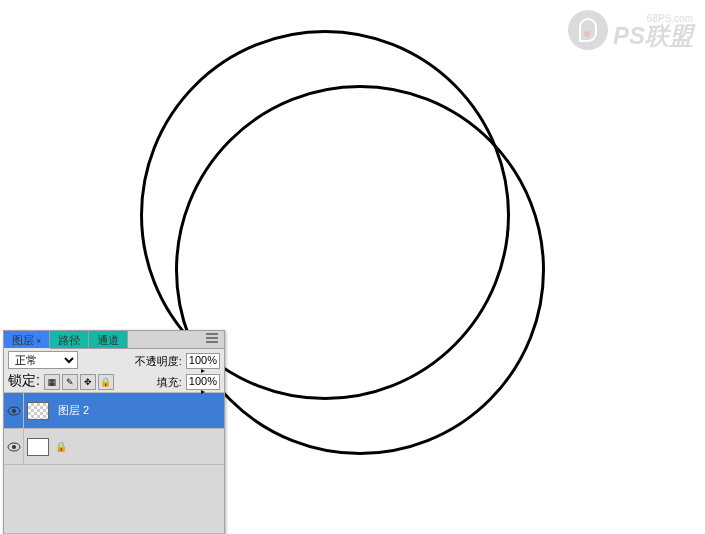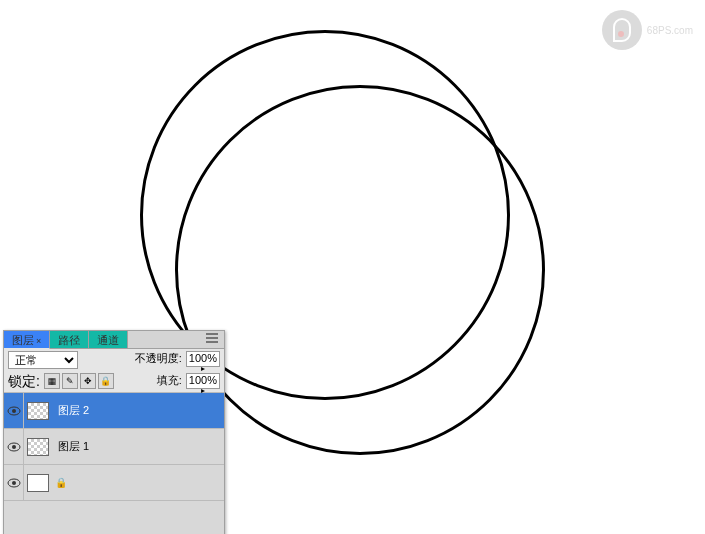--- a/index.html
+++ b/index.html
@@ -18,21 +18,21 @@
     .wm-brand { font-size: 24px; font-weight: bold; font-style: italic; line-height: 1; }
     
     .panel { position: absolute; left: 3px; top: 330px; width: 222px; background: #e6e6e6; border: 1px solid #a0a0a0; box-shadow: 1px 1px 3px rgba(0,0,0,0.3); }
     
     .panel-tabs { display: flex; background: #d4d4d4; height: 18px; border-bottom: 1px solid #a0a0a0; }
     .tab { padding: 2px 8px; font-size: 11px; color: #333; border-right: 1px solid #a0a0a0; cursor: pointer; background: #14b8a6; }
     .tab.active { background: #3b82f6; border-bottom: 1px solid #e6e6e6; margin-bottom: -1px; }
     .tab-close { font-size: 9px; margin-left: 2px; }
     .panel-menu { margin-left: auto; padding: 2px 6px; cursor: pointer; }
     
-    .panel-row { display: flex; align-items: flex-start; padding: 2px 4px; gap: 4px; height: 22px; }
+    .panel-row { display: flex; align-items: flex-end; padding: 2px 4px; gap: 4px; height: 22px; }
     .blend-select { border: 1px solid #999; background: #fff; font-size: 11px; padding: 1px 2px; width: 70px; height: 18px; }
     .opacity-label { font-size: 11px; margin-left: auto; }
     .pct-input { display: inline-flex; align-items: center; border: 1px solid #999; background: #fff; font-size: 11px; padding: 0 2px; height: 16px; flex-direction: column; }
     .pct-arrow { font-size: 8px; padding: 0 2px; cursor: pointer; }
     
     .lock-row { border-bottom: 1px solid #bbb; }
     .lock-label { font-size: 14px; }
     .lock-icons { display: flex; gap: 2px; }
     .lock-icon { width: 16px; height: 16px; border: 1px solid #999; background: #ddd; display: flex; align-items: center; justify-content: center; font-size: 9px; cursor: pointer; }
     .fill-label { margin-left: auto; font-size: 11px; }
@@ -62,20 +62,21 @@
   <div class="circle1"></div>
   <div class="circle2"></div>
 </div>
 
 <div class="watermark">
   <div class="wm-logo">
     <div class="wm-logo-inner"></div>
   </div>
   <div class="wm-text">
     <span class="wm-url">68PS.com</span>
+    <span class="wm-brand">PS联盟</span>
   </div>
 </div>
 
 <div class="panel">
   <div class="panel-tabs">
     <div class="tab active"><span>图层</span><span class="tab-close">×</span></div>
     <div class="tab">路径</div>
     <div class="tab">通道</div>
     <div class="panel-menu">
       <svg width="12" height="10" viewBox="0 0 12 10">
@@ -124,32 +125,20 @@
       <span class="layer-name">图层 2</span>
     </div>
     <div class="layer-item">
       <div class="eye-col">
         <svg class="eye-icon" viewBox="0 0 14 10">
             <ellipse cx="7" cy="5" rx="6" ry="4" fill="none" stroke="#333" stroke-width="1"></ellipse>
             <circle cx="7" cy="5" r="2" fill="#333"></circle>
           </svg>
       </div>
       <div class="thumb-col">
-          <div class="thumb checker"></div>
-        </div>
-      <span class="layer-name">图层 1</span>
-    </div>
-    <div class="layer-item">
-      <div class="eye-col">
-        <svg class="eye-icon" viewBox="0 0 14 10">
-            <ellipse cx="7" cy="5" rx="6" ry="4" fill="none" stroke="#333" stroke-width="1"></ellipse>
-            <circle cx="7" cy="5" r="2" fill="#333"></circle>
-          </svg>
-      </div>
-      <div class="thumb-col">
           <div class="thumb"></div>
         </div>
       <span class="layer-lock">🔒</span>
     </div>
     <div class="empty-rows"></div>
   </div>
 
   <div class="panel-footer">
     <span class="footer-icon link-icon">⇔</span>
     <span class="footer-icon"><i style="font-style:italic;font-size:10px">fx</i>▾</span>

